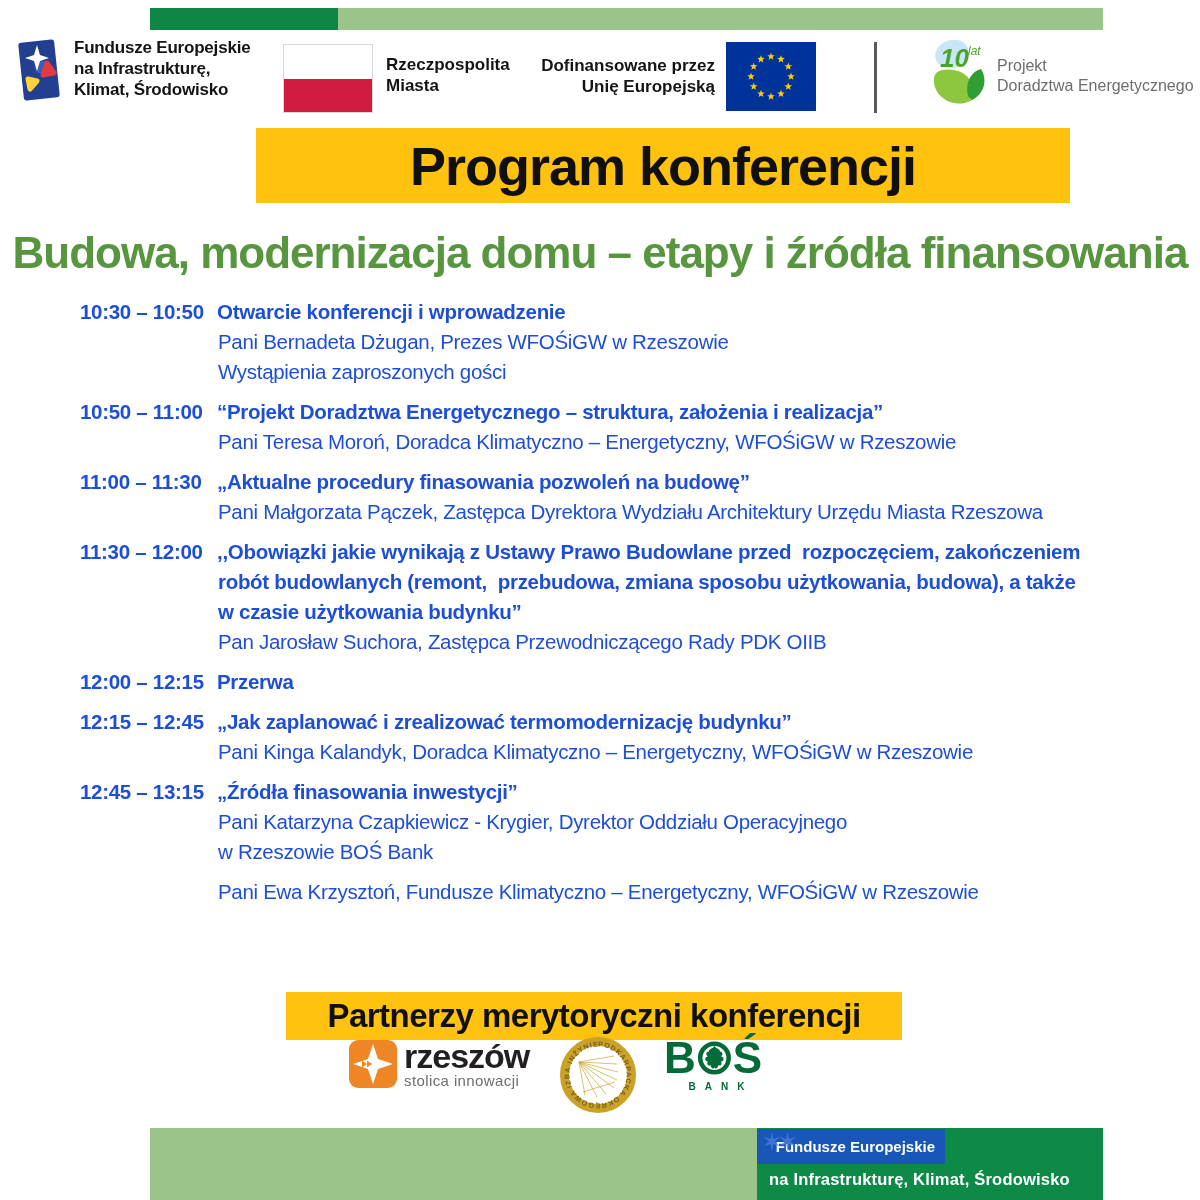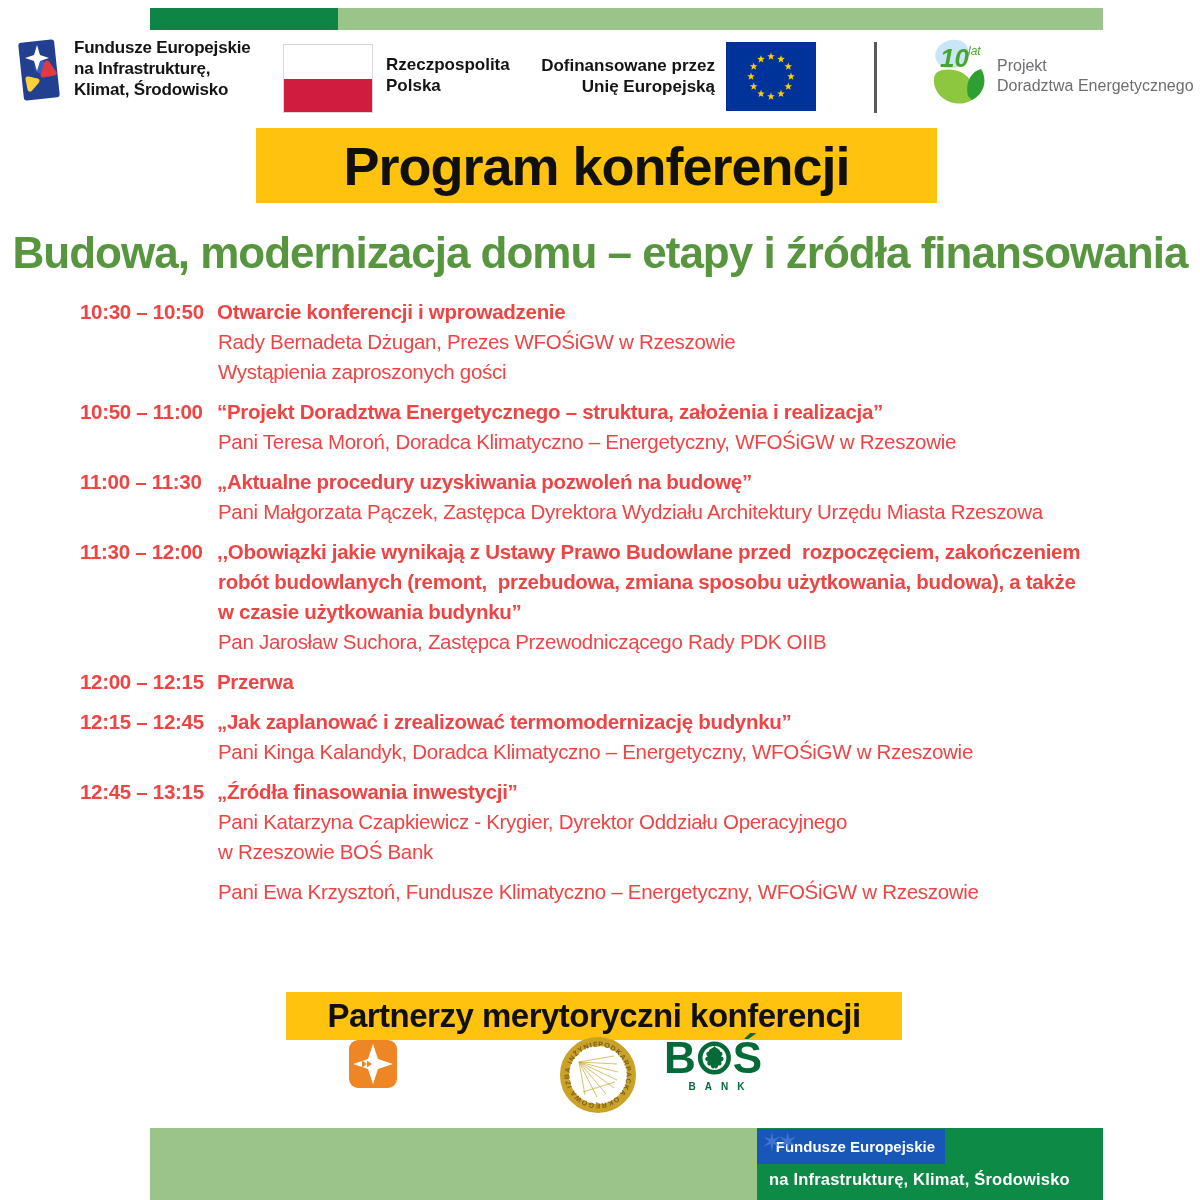--- a/index.html
+++ b/index.html
@@ -20,28 +20,28 @@
   .pl-text{position:absolute;left:386px;top:54px;font-weight:bold;font-size:17px;line-height:21px;color:#141414;}
   .cofunded{position:absolute;left:530px;top:55px;width:185px;text-align:right;font-weight:bold;font-size:17px;line-height:21px;color:#141414;}
   .eu-flag{position:absolute;left:726px;top:42px;}
   .hdr-divider{position:absolute;left:874px;top:42px;width:3px;height:71px;background:#58595b;}
   .pde-logo{position:absolute;left:926px;top:36px;}
   .pde-text{position:absolute;left:997px;top:56px;font-size:16px;line-height:20px;color:#6d6e71;}
 
   
   .banner{position:absolute;background:var(--accent_yellow,#ffc20e);display:flex;align-items:center;justify-content:center;
           font-weight:bold;color:#101010;}
-  .banner.main{left:256px;top:128px;width:681px;height:75px;font-size:54px;letter-spacing:-1px;}
+  .banner.main{left:256px;top:128px;width:814px;height:75px;font-size:54px;letter-spacing:-1px;}
   .banner.partners{left:286px;top:992px;width:616px;height:48px;font-size:33px;letter-spacing:-.5px;}
 
   .subtitle{position:absolute;left:0;top:228px;width:1200px;text-align:center;font-size:44px;font-weight:bold;
             color:var(--title_green,#57963f);letter-spacing:-1px;}
 
   
-  .schedule{position:absolute;left:80px;top:297px;width:1115px;font-size:20.5px;letter-spacing:-.3px;color:#ef4444;}
+  .schedule{position:absolute;left:80px;top:297px;width:1115px;font-size:20.5px;letter-spacing:-.3px;color:#1d4ed8;}
   .item{margin-bottom:10px;}
   .ln{line-height:30px;white-space:pre;}
   .time{font-weight:bold;display:inline-block;min-width:133px;}
   .ttl{font-weight:bold;margin-left:4px;}
   .cont{padding-left:138px;}
   .b{font-weight:bold;}
 
   
   .rzeszow{position:absolute;left:349px;top:1040px;display:flex;align-items:flex-start;}
   .rz-text{margin-left:7px;}
@@ -87,21 +87,21 @@
     <div>na Infrastrukturę,</div>
     <div>Klimat, Środowisko</div>
   </div>
 
   <div class="pl-flag">
     <div class="w"></div>
       <div class="r"></div>
   </div>
   <div class="pl-text">
     <div>Rzeczpospolita</div>
-    <div>Polska</div>
+    <div>Miasta</div>
   </div>
 
   <div class="cofunded">
     <div>Dofinansowane przez</div>
     <div>Unię Europejską</div>
   </div>
   <svg class="eu-flag" width="90" height="69" viewBox="0 0 90 69">
     <defs>
         <path id="st" d="M0,-4 L1.0,-1.37 L3.8,-1.24 L1.62,0.53 L2.35,3.24 L0,1.7 L-2.35,3.24 L-1.62,0.53 L-3.8,-1.24 L-1.0,-1.37 Z" fill="#ffcc00"></path>
       </defs>
@@ -134,31 +134,31 @@
     <div>Doradztwa Energetycznego</div>
   </div>
 
   <div class="banner main">Program konferencji</div>
   <div class="subtitle">Budowa, modernizacja domu – etapy i źródła finansowania</div>
 
   <section class="schedule">
 
     <div class="item">
       <div class="ln first"><span class="time">10:30 – 10:50</span><span class="ttl">Otwarcie konferencji i wprowadzenie</span></div>
-      <div class="ln cont">Rady Bernadeta Dżugan, Prezes WFOŚiGW w Rzeszowie</div>
+      <div class="ln cont">Pani Bernadeta Dżugan, Prezes WFOŚiGW w Rzeszowie</div>
       <div class="ln cont">Wystąpienia zaproszonych gości</div>
     </div>
 
     <div class="item">
       <div class="ln first"><span class="time">10:50 – 11:00</span><span class="ttl">“Projekt Doradztwa Energetycznego – struktura, założenia i realizacja”</span></div>
       <div class="ln cont">Pani Teresa Moroń, Doradca Klimatyczno – Energetyczny, WFOŚiGW w Rzeszowie</div>
     </div>
 
     <div class="item">
-      <div class="ln first"><span class="time">11:00 – 11:30</span><span class="ttl">„Aktualne procedury uzyskiwania pozwoleń na budowę”</span></div>
+      <div class="ln first"><span class="time">11:00 – 11:30</span><span class="ttl">„Aktualne procedury finasowania pozwoleń na budowę”</span></div>
       <div class="ln cont">Pani Małgorzata Pączek, Zastępca Dyrektora Wydziału Architektury Urzędu Miasta Rzeszowa</div>
     </div>
 
     <div class="item">
       <div class="ln first"><span class="time">11:30 – 12:00</span><span class="ttl">,,Obowiązki jakie wynikają z Ustawy Prawo Budowlane przed  rozpoczęciem, zakończeniem</span></div>
       <div class="ln cont b">robót budowlanych (remont,  przebudowa, zmiana sposobu użytkowania, budowa), a także</div>
       <div class="ln cont b">w czasie użytkowania budynku”</div>
       <div class="ln cont">Pan Jarosław Suchora, Zastępca Przewodniczącego Rady PDK OIIB</div>
     </div>
 
@@ -185,20 +185,24 @@
 
   <div class="banner partners">Partnerzy merytoryczni konferencji</div>
 
   <div class="rzeszow">
     <svg width="48" height="48" viewBox="0 0 48 48">
       <rect width="48" height="48" rx="9" fill="#ef8626"></rect>
       <path d="M24,4 L29,19 L44,24 L29,29 L24,44 L19,29 L4,24 L19,19 Z" fill="#ffffff"></path>
       <path d="M13,20.5 L18,24 L13,27.5 Z" fill="#ef8626"></path>
       <path d="M18,20.5 L23,24 L18,27.5 Z" fill="#ef8626"></path>
     </svg>
+    <div class="rz-text">
+      <div class="rz-name">rzeszów</div>
+      <div class="rz-tag">stolica innowacji</div>
+    </div>
   </div>
 
   <svg class="seal" width="78" height="78" viewBox="0 0 78 78">
     <circle cx="39" cy="39" r="33.5" fill="#ffffff" stroke="#c9a227" stroke-width="9"></circle>
     <g stroke="#c9a227" stroke-width="0.8" opacity="0.85" fill="none">
       <path d="M20,26 L55,20 M20,26 L58,28 M20,26 L59,36 M20,26 L58,44 M20,26 L55,52 M20,26 L47,58 M20,26 L38,61 M20,26 L26,59 M24,56 L56,46"></path>
     </g>
     <path id="sealTextPath" d="M39,10.5 a28.5,28.5 0 1,1 -0.01,0 Z" fill="none"></path>
     <text font-size="7" font-weight="bold" fill="#7a5c1a" letter-spacing="1">
       <textPath href="#sealTextPath">PODKARPACKA OKRĘGOWA IZBA INŻYNIERÓW BUDOWNICTWA</textPath>

